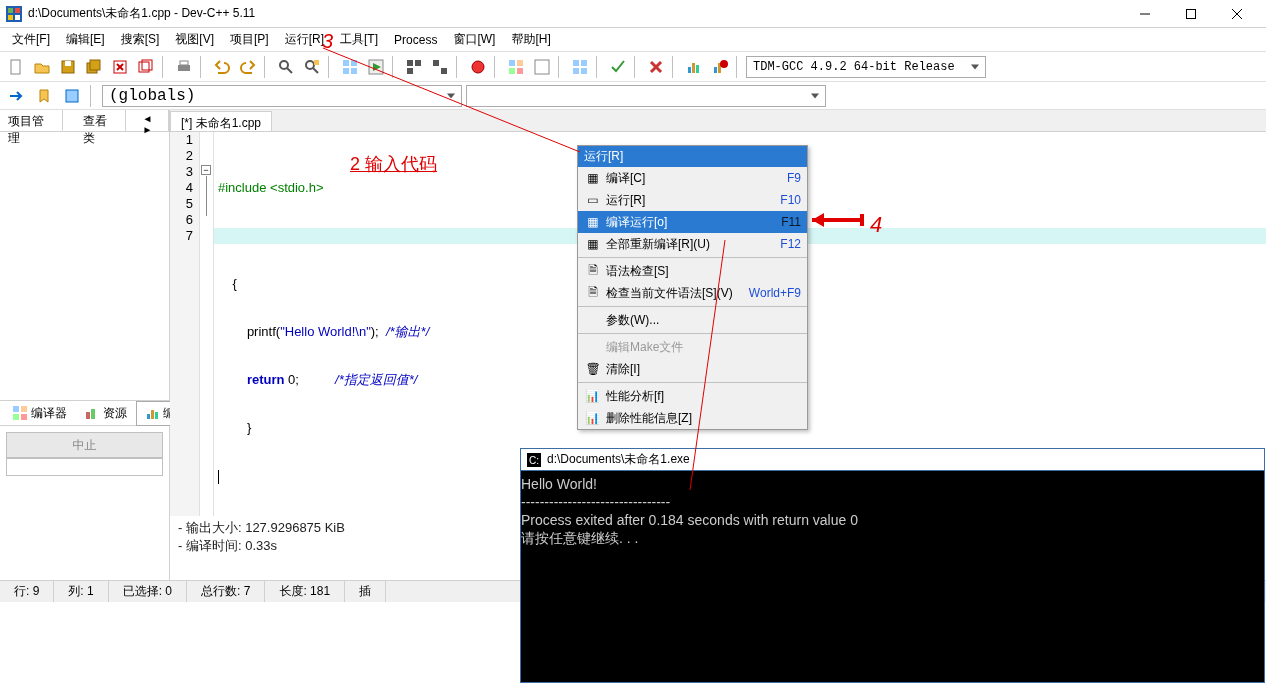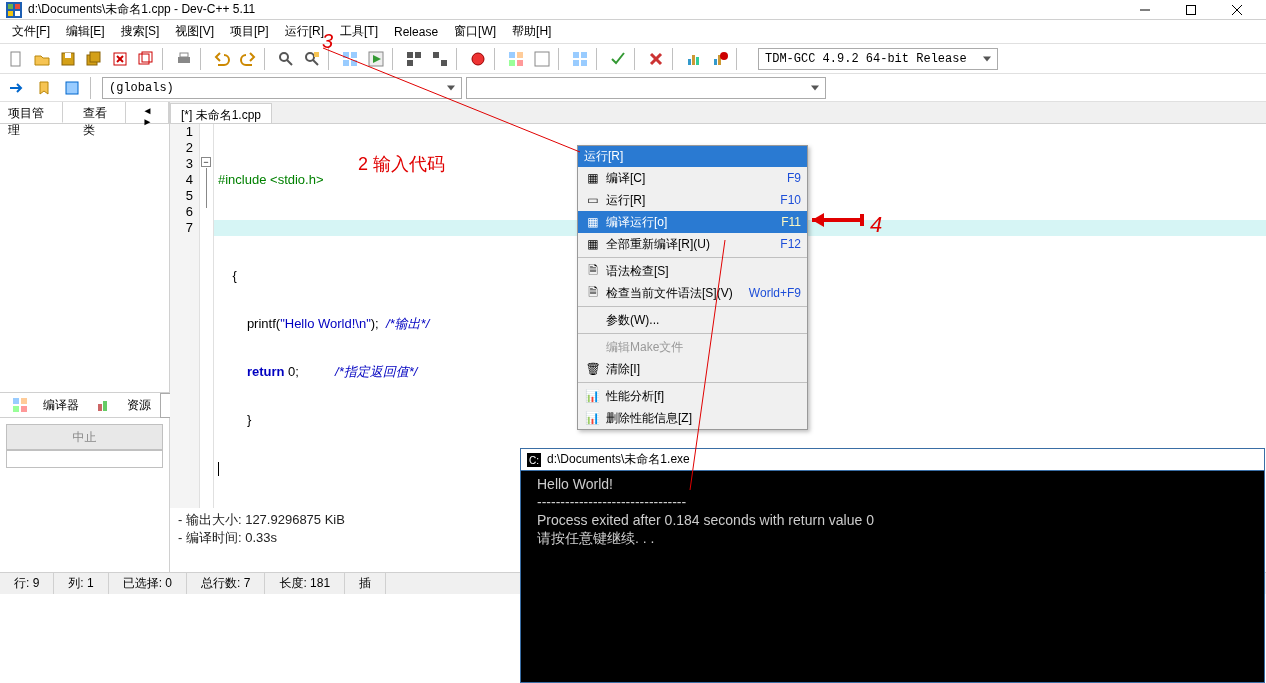--- a/index.html
+++ b/index.html
@@ -1,37 +1,37 @@
 <!DOCTYPE html>
 <html><head>
 <meta charset="utf-8">
 <style>
   * { box-sizing: border-box; margin: 0; padding: 0; font-family: "Microsoft YaHei", "Segoe UI", sans-serif; }
   body { width: 1266px; height: 683px; background: #fff; font-size: 12px; position: relative; overflow: hidden; }
 
   
-  .titlebar { height: 20px; display: flex; align-items: center; border-bottom: 1px solid #d0d0d0; background: #fff; padding: 0 6px; }
+  .titlebar { height: 28px; display: flex; align-items: center; border-bottom: 1px solid #d0d0d0; background: #fff; padding: 0 6px; }
   .titlebar .appicon { width: 16px; height: 16px; margin-right: 6px; }
   .titlebar .title { flex: 1; font-size: 12px; color: #000; }
   .winbtns { display: flex; }
   .winbtn { width: 46px; height: 30px; display: flex; align-items: center; justify-content: center; color: #000; }
 
   
   .menubar { height: 24px; display: flex; align-items: center; padding: 0 4px; border-bottom: 1px solid #e0e0e0; }
   .menubar .mitem { padding: 3px 8px; font-size: 12px; color: #000; white-space: nowrap; }
 
   
   .toolbar1 { height: 30px; display: flex; align-items: center; padding: 2px 4px; border-bottom: 1px solid #e0e0e0; gap: 2px; }
   .tb-sep { width: 6px; height: 22px; border-left: 1px solid #c0c0c0; margin: 0 2px; }
   .tb-btn { width: 24px; height: 24px; display: flex; align-items: center; justify-content: center; border: 1px solid transparent; }
-  .compiler-select { height: 22px; border: 1px solid #ababab; background: #fff; padding: 0 20px 0 6px; font-family: "Courier New", monospace; font-size: 12px; display: flex; align-items: center; min-width: 240px; position: relative; margin-left: 12px; }
+  .compiler-select { height: 22px; border: 1px solid #ababab; background: #fff; padding: 0 20px 0 6px; font-family: "Courier New", monospace; font-size: 12px; display: flex; align-items: center; min-width: 240px; position: relative; }
   .compiler-select::after { content: ""; position: absolute; right: 6px; top: 50%; width: 0; height: 0; border-left: 4px solid transparent; border-right: 4px solid transparent; border-top: 5px solid #555; transform: translateY(-50%); }
 
   .toolbar2 { height: 28px; display: flex; align-items: center; padding: 2px 4px; border-bottom: 1px solid #e0e0e0; gap: 4px; }
-  .globals-select { flex: 0 0 360px; height: 22px; border: 1px solid #ababab; background: #fff; padding: 0 20px 0 6px; font-family: "Courier New", monospace; font-size: 12px; display: flex; align-items: center; position: relative; text-align: right; }
+  .globals-select { flex: 0 0 360px; height: 22px; border: 1px solid #ababab; background: #fff; padding: 0 20px 0 6px; font-family: "Courier New", monospace; font-size: 16px; display: flex; align-items: center; position: relative; text-align: right; }
   .globals-select::after { content: ""; position: absolute; right: 6px; top: 50%; width: 0; height: 0; border-left: 4px solid transparent; border-right: 4px solid transparent; border-top: 5px solid #555; transform: translateY(-50%); }
   .blank-select { flex: 0 0 360px; height: 22px; border: 1px solid #ababab; background: #fff; position: relative; }
   .blank-select::after { content: ""; position: absolute; right: 6px; top: 50%; width: 0; height: 0; border-left: 4px solid transparent; border-right: 4px solid transparent; border-top: 5px solid #555; transform: translateY(-50%); }
 
   
   .mainrow { display: flex; height: 290px; }
   .leftpanel { width: 170px; border-right: 1px solid #d0d0d0; display: flex; flex-direction: column; }
   .lefttabs { display: flex; border-bottom: 1px solid #d0d0d0; height: 22px; gap: 12px; }
   .lefttab { padding: 3px 8px; border-right: 1px solid #d0d0d0; background: #fff; font-size: 12px; }
   .lefttab.active { background: #fff; border-bottom: 1px solid #fff; }
@@ -49,21 +49,21 @@
   .codelines { flex: 1; padding-left: 4px; white-space: pre; position: relative; }
   .codelines .hlrow { position: absolute; left: 0; right: 0; height: 16px; background: #d6f5f5; }
   .kw-blue { color: #0000c0; font-weight: bold; }
   .kw-green { color: #008000; }
   .kw-str { color: #0000c0; }
   .kw-cmt { color: #0000c0; font-style: italic; }
   .caret { display:inline-block; width:1px; height:14px; background:#000; vertical-align:middle; }
 
   
   .bottomtabs { display: flex; align-items: center; height: 26px; border-top: 1px solid #d0d0d0; border-bottom: 1px solid #d0d0d0; background: #fff; padding: 0 4px; gap: 0; }
-  .btab { display: flex; align-items: center; gap: 16px; padding: 3px 8px; border: 1px solid transparent; font-size: 12px; }
+  .btab { display: flex; align-items: center; gap: 4px; padding: 3px 8px; border: 1px solid transparent; font-size: 12px; }
   .btab.active { border: 1px solid #ababab; background: #fff; }
   .btab .ico { width: 14px; height: 14px; }
 
   .bottomrow { display: flex; height: 154px; }
   .bottomleft { width: 170px; border-right: 1px solid #d0d0d0; display: flex; flex-direction: column; padding: 6px; gap: 0; text-align: center; }
   .stopbtn { height: 26px; border: 1px solid #c0c0c0; background: #e8e8e8; color: #888; font-size: 12px; display:flex; align-items:center; justify-content:center; }
   .progress { height: 18px; border: 1px solid #c0c0c0; background: #fff; }
 
   .compileout { flex: 1; padding: 6px 8px; font-family: "SimSun","Courier New", monospace; font-size: 13px; overflow: auto; color:#222; }
   .compileout .line { white-space: pre; }
@@ -73,29 +73,29 @@
   .statusbar .cell { padding: 0 14px; border-right: 1px solid #d0d0d0; font-size: 12px; height:100%; display:flex; align-items:center; }
 
   
   .dropmenu { position: absolute; left: 577px; top: 145px; width: 231px; background: #f0f0f0; border: 1px solid #999; box-shadow: 2px 2px 4px rgba(0,0,0,0.25); z-index: 40; }
   .dropmenu .hd { background: #2a7ad2; color: #fff; padding: 2px 6px; font-size: 12px; }
   .dropmenu .row { display: flex; align-items: center; height: 22px; padding: 0 6px; font-size: 12px; }
   .dropmenu .row .icn { width: 18px; display:flex; align-items:center; justify-content:center; }
   .dropmenu .row .lbl { flex: 1; padding-left: 4px; }
   .dropmenu .row .sc { color: #1d4ed8; padding-left: 8px; }
   .dropmenu .row.sel { background: #2a7ad2; color: #fff; }
-  .dropmenu .row.sel .sc { color:#fef9c3; }
+  .dropmenu .row.sel .sc { color:#0f172a; }
   .dropmenu .row.disabled { color: #999; }
   .dropmenu hr { border: none; border-top: 1px solid #c0c0c0; margin: 2px 0; }
 
   
   .console { position: absolute; left: 520px; top: 448px; width: 745px; height: 235px; border: 1px solid #3a6ea5; background: #000; color: #ccc; font-family: "NSimSun","Courier New", monospace; font-size: 14px; z-index: 30; }
   .console .ct { background: #fff; color: #000; height: 22px; display: flex; align-items: center; padding: 0 6px; font-size: 12px; border-bottom:1px solid #3a6ea5; }
   .console .ct .cicon { width:14px; height:14px; margin-right:6px; }
-  .console .body { padding: 4px 16px; white-space: pre; line-height: 18px; }
+  .console .body { padding: 4px 0; white-space: pre; line-height: 18px; }
 
   
   .anno { position: absolute; color: #e00000; font-family: "SimHei", sans-serif; z-index: 50; pointer-events:none; }
   svg.overlay { position:absolute; left:0; top:0; pointer-events:none; z-index:45; }
 
 </style>
 </head>
 <body>
 
 <div class="titlebar">
@@ -130,21 +130,21 @@
 </div>
 
 <div class="menubar">
   <span class="mitem">文件[F]</span>
   <span class="mitem">编辑[E]</span>
   <span class="mitem">搜索[S]</span>
   <span class="mitem">视图[V]</span>
   <span class="mitem">项目[P]</span>
   <span class="mitem">运行[R]</span>
   <span class="mitem">工具[T]</span>
-  <span class="mitem">Release</span>
+  <span class="mitem">Process</span>
   <span class="mitem">窗口[W]</span>
   <span class="mitem">帮助[H]</span>
 </div>
 
 <div class="toolbar1">
   <div class="tb-btn">
       <svg width="16" height="16">
         <rect x="3" y="1" width="9" height="14" fill="#fff" stroke="#888"></rect>
       </svg>
     </div>
@@ -501,21 +501,21 @@
           <text x="2" y="11" fill="#fff" font-size="10">C:</text>
         </svg></span>
     <span>d:\Documents\未命名1.exe</span>
   </div>
   <div class="body"><span>Hello World!</span>
 <span>--------------------------------</span>
 <span>Process exited after 0.184 seconds with return value 0</span>
 <span>请按任意键继续. . .</span></div>
 </div>
 
-<div class="anno" style="left:358px; top:152px; font-size:18px;">2 输入代码</div>
+<div class="anno" style="left:350px; top:152px; font-size:18px;text-decoration:underline;">2 输入代码</div>
 <div class="anno" style="left:322px; top:30px; font-size:20px; font-style:italic;">3</div>
 <div class="anno" style="left:870px; top:212px; font-size:22px; font-style:italic;">4</div>
 
 <svg class="overlay" width="1266" height="683">
 
   <line x1="323" y1="48" x2="580" y2="152" stroke="#e00000" stroke-width="1"></line>
 
   <line x1="862" y1="220" x2="812" y2="220" stroke="#e00000" stroke-width="4"></line>
   <polygon points="812,220 824,213 824,227" fill="#e00000"></polygon>
   <line x1="862" y1="214" x2="862" y2="226" stroke="#e00000" stroke-width="4"></line>

